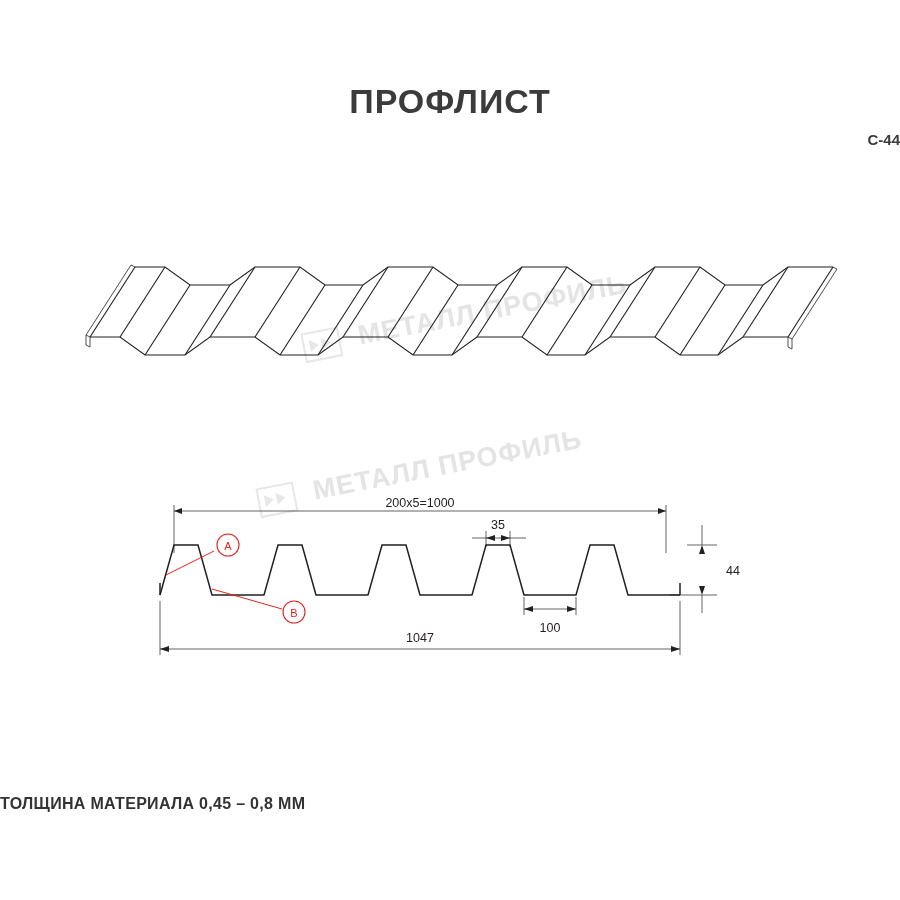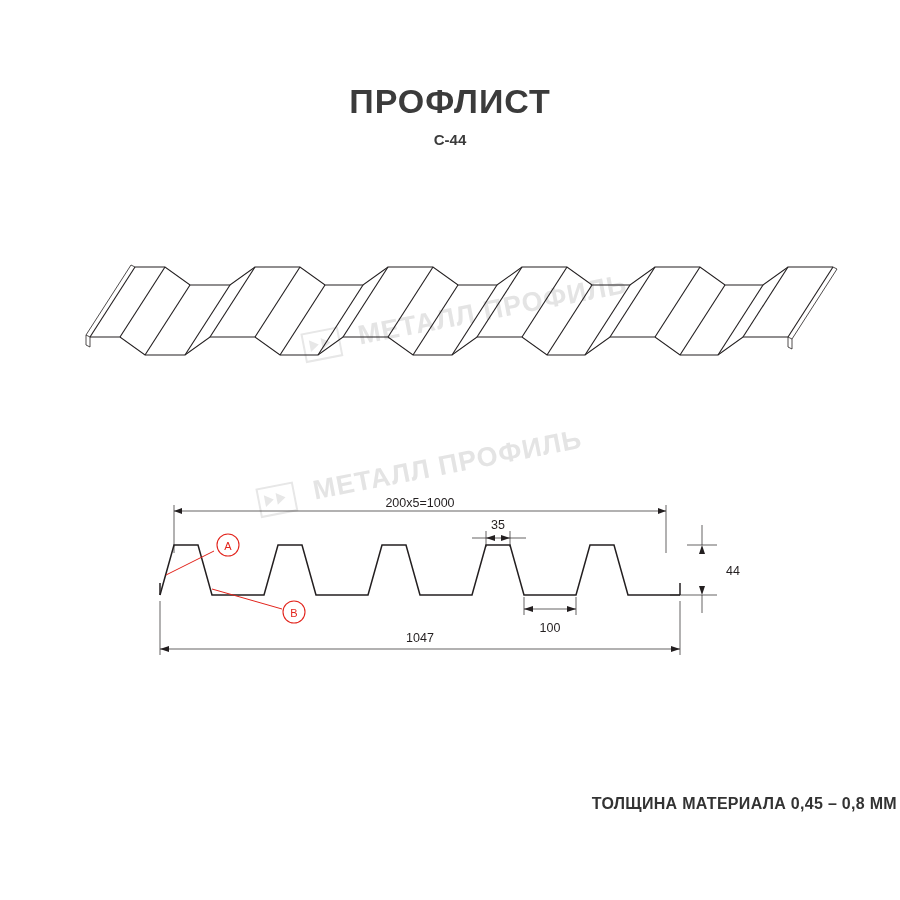--- a/index.html
+++ b/index.html
@@ -27,31 +27,31 @@
     font-size: 34px;
     font-weight: bold;
     letter-spacing: 1px;
     color: #3b3b3b;
   }
   #subtitle {
     position: absolute;
     left: 0;
     top: 131px;
     width: 900px;
-    text-align: center;
+    text-align: right;
     font-size: 15px;
     font-weight: bold;
     color: #3b3b3b;
   }
   #footer-note {
     position: absolute;
-    left: 8px;
+    left: 0;
     top: 795px;
     width: 889px;
-    text-align: right;
+    text-align: left;
     font-size: 16px;
     font-weight: bold;
     color: #333333;
     letter-spacing: 0.3px;
   }
   
   .wm {
     position: absolute;
     color: #e9e9e9;
     font-weight: bold;

